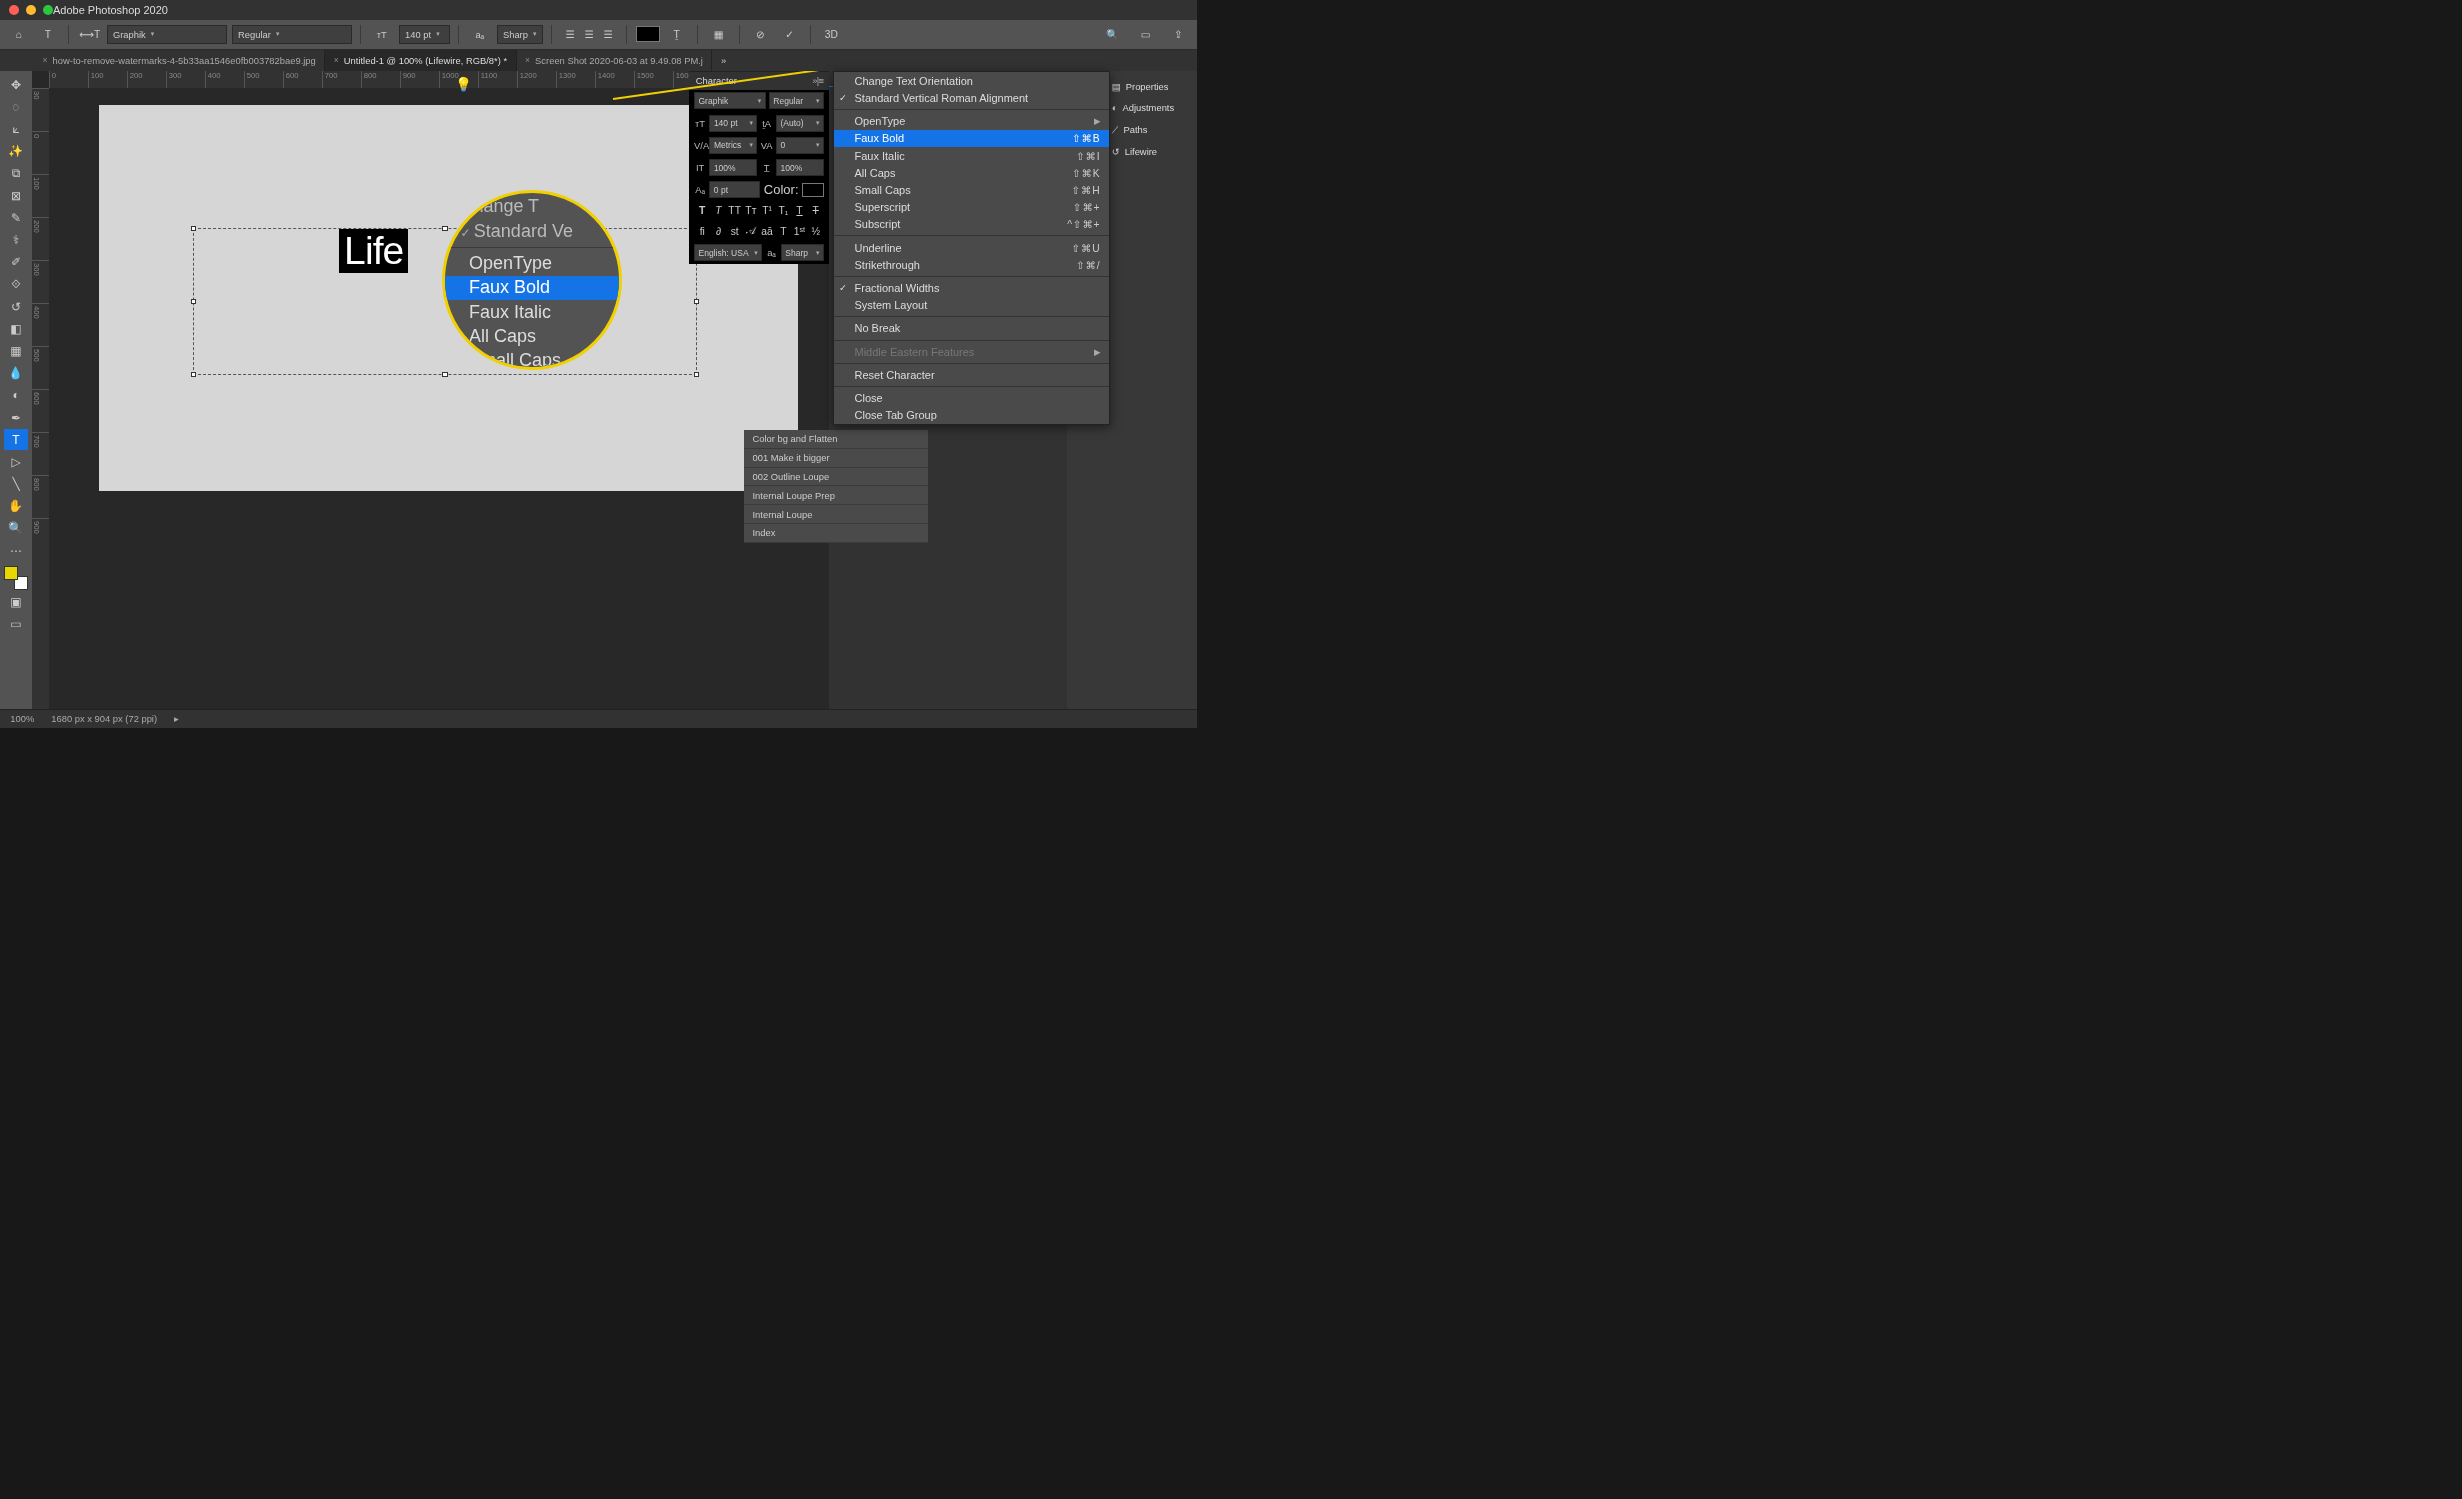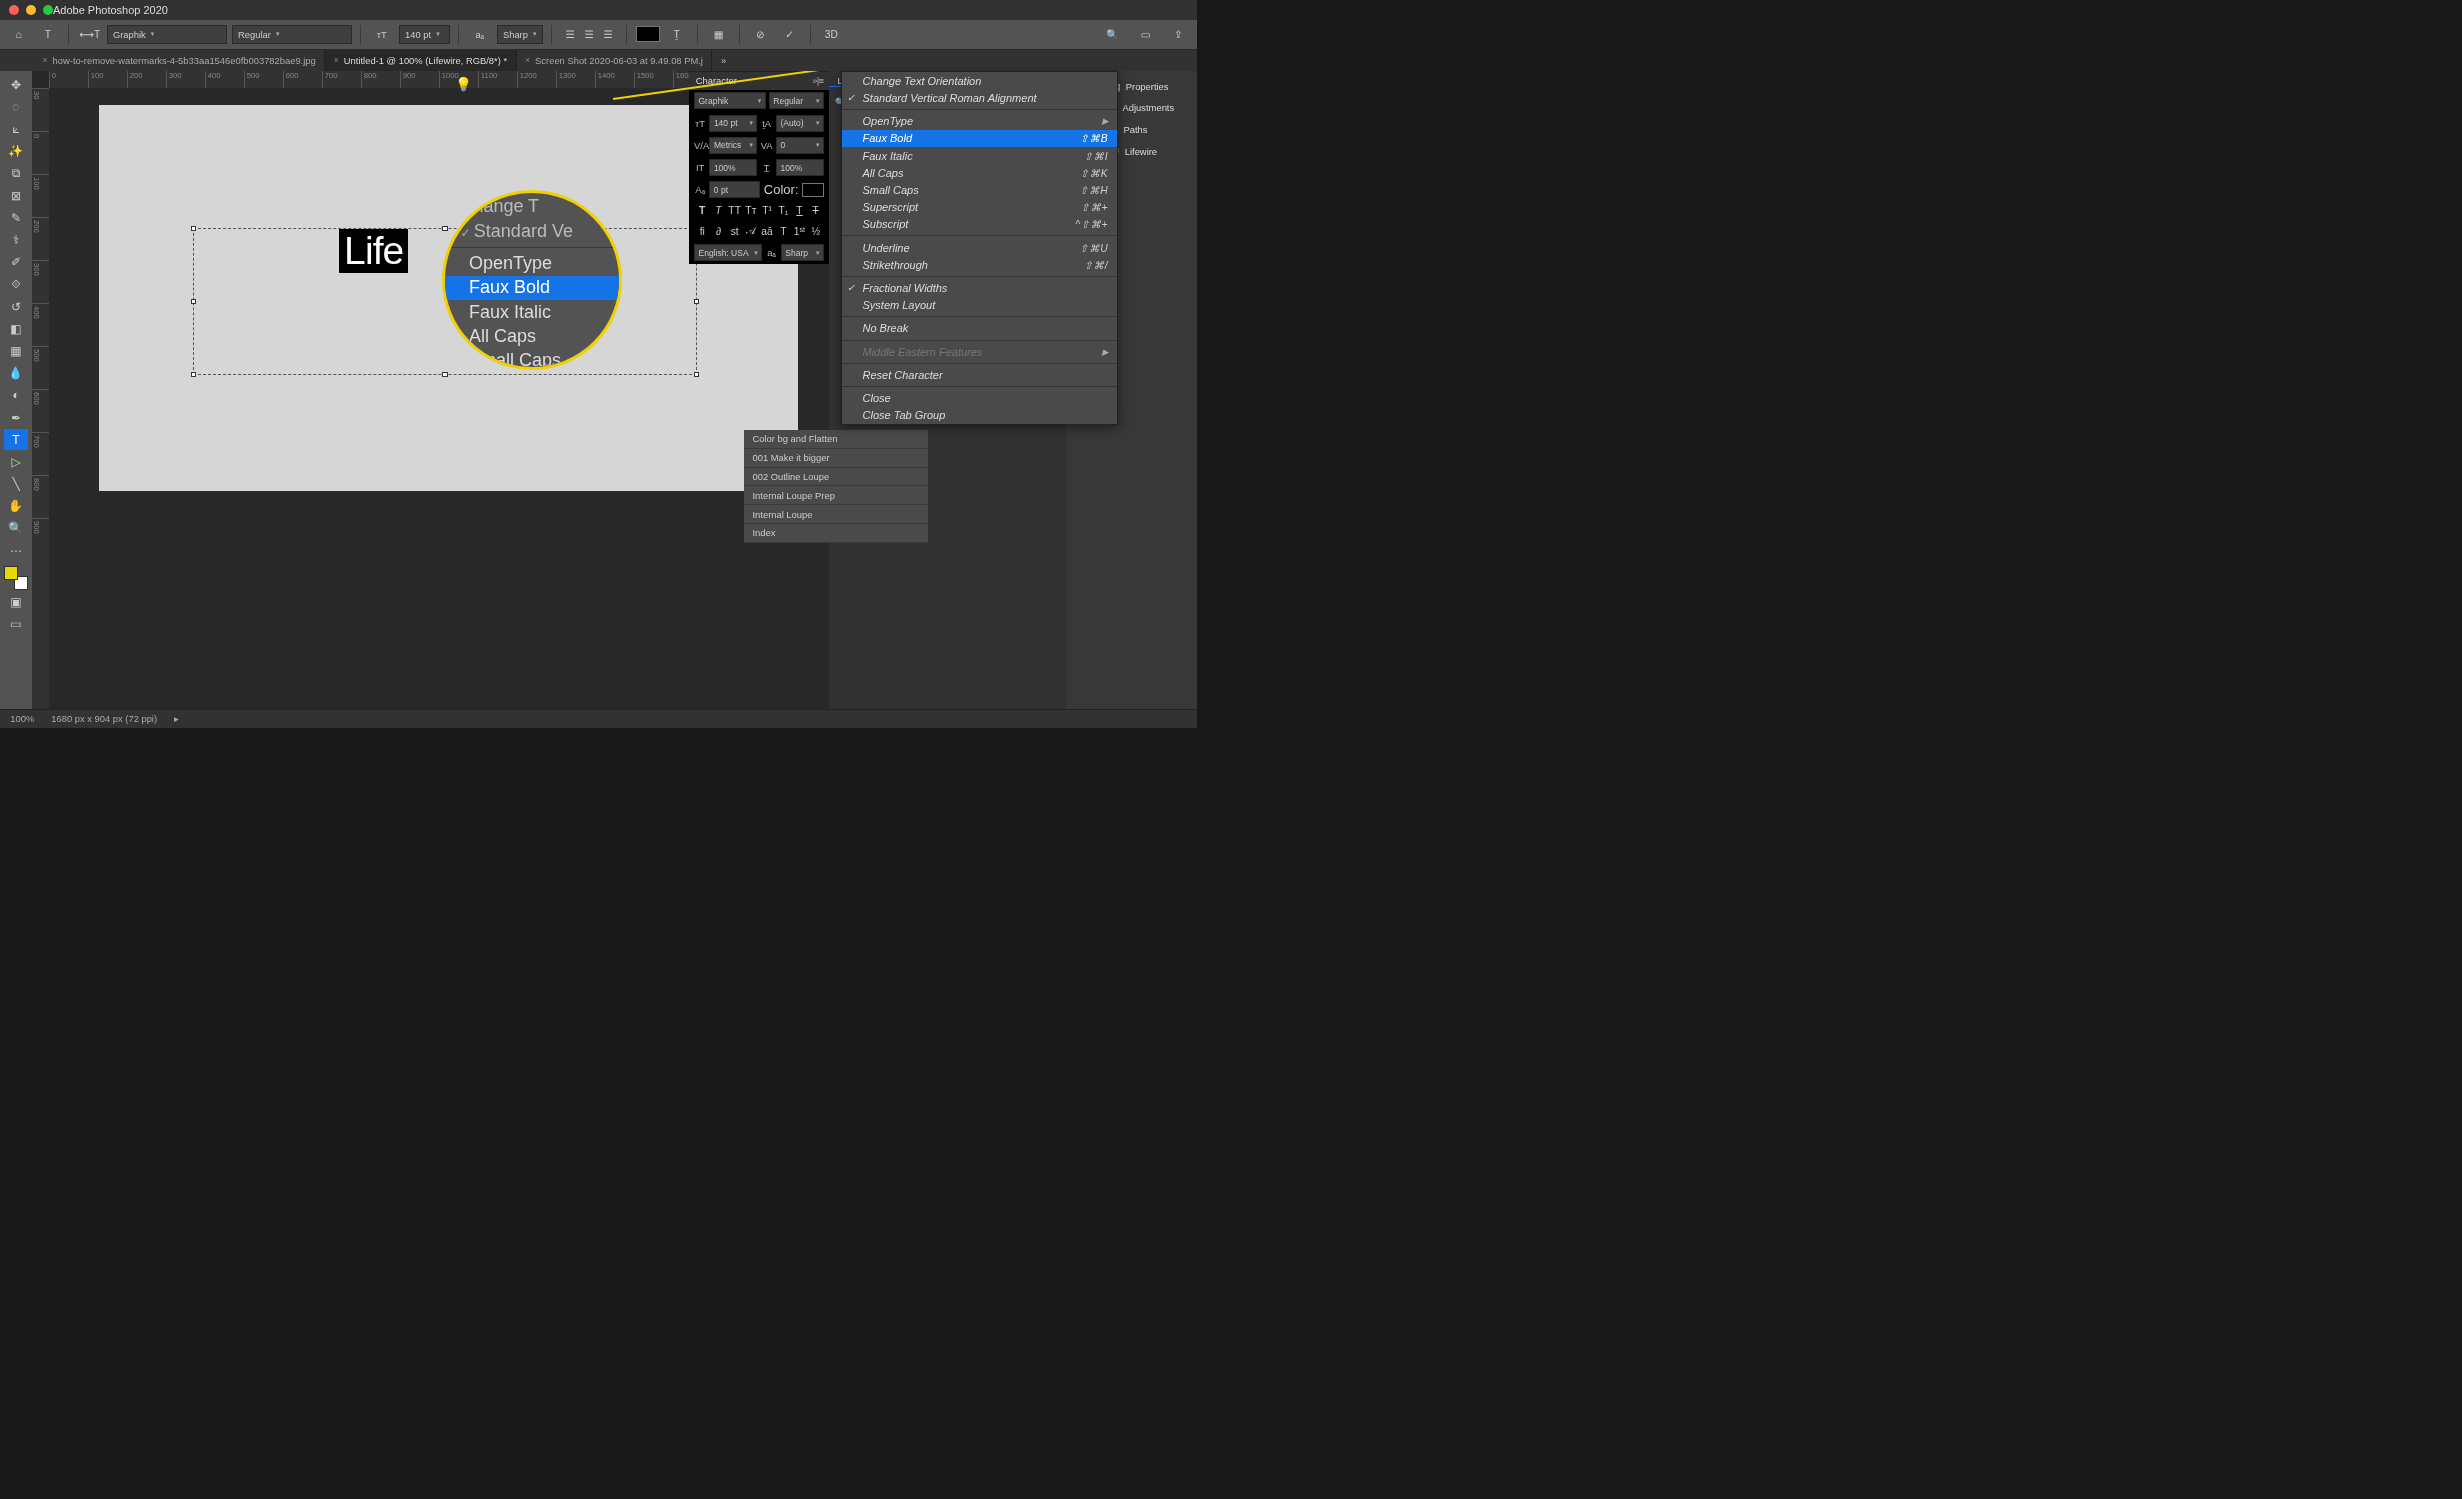--- a/index.html
+++ b/index.html
@@ -84,21 +84,21 @@
   .rr-tab { font-size: 10.3px; color: #ccc; width: 34px; text-align: center; padding: 1.7px 0; }
   .rr-side { width: 92px; background: #383838; padding: 5.1px 0; }
   .rr-side-item { display: flex; align-items: center; gap: 5.1px; padding: 5.1px 6.8px; font-size: 9.4px; color: #ddd; }
 
   
   .lp-tabs { display: flex; background: #323232; height: 20.5px; align-items: center; font-size: 9.4px; }
   .lp-tab { padding: 0 8.5px; color: #888; }
   .lp-tab.active { color: #ddd; border-bottom: 1.7px solid #1473e6; }
 
   
-  .ctx-menu { position: absolute; top: 0; left: 12px; width: 277px; background: #4a4a4a; border: 0.9px solid #222; z-index: 60; box-shadow: 0 3.4px 10.3px rgba(0,0,0,.5); font-style: italic; }
+  .ctx-menu { position: absolute; top: 0; left: 4px; width: 277px; background: #4a4a4a; border: 0.9px solid #222; z-index: 60; box-shadow: 0 3.4px 10.3px rgba(0,0,0,.5); }
   .ctx-item { display: flex; align-items: center; padding: 2.6px 8.5px 2.6px 20.5px; font-size: 11px; color: #ddd; position: relative; }
   .ctx-item.hl { background: #1473e6; color: #fff; }
   .ctx-item.dis { color: #777; }
   .ctx-item .sc { margin-left: auto; font-size: 10.3px; color: #ccc; letter-spacing: 0.9px; }
   .ctx-item.hl .sc { color: #fff; }
   .ctx-item .chk { position: absolute; left: 5.1px; font-size: 9.4px; }
   .ctx-item .arr { margin-left: auto; font-size: 8.5px; color: #aaa; }
   .ctx-sep { height: 0.9px; background: #333; margin: 2.6px 0; }
 
   

